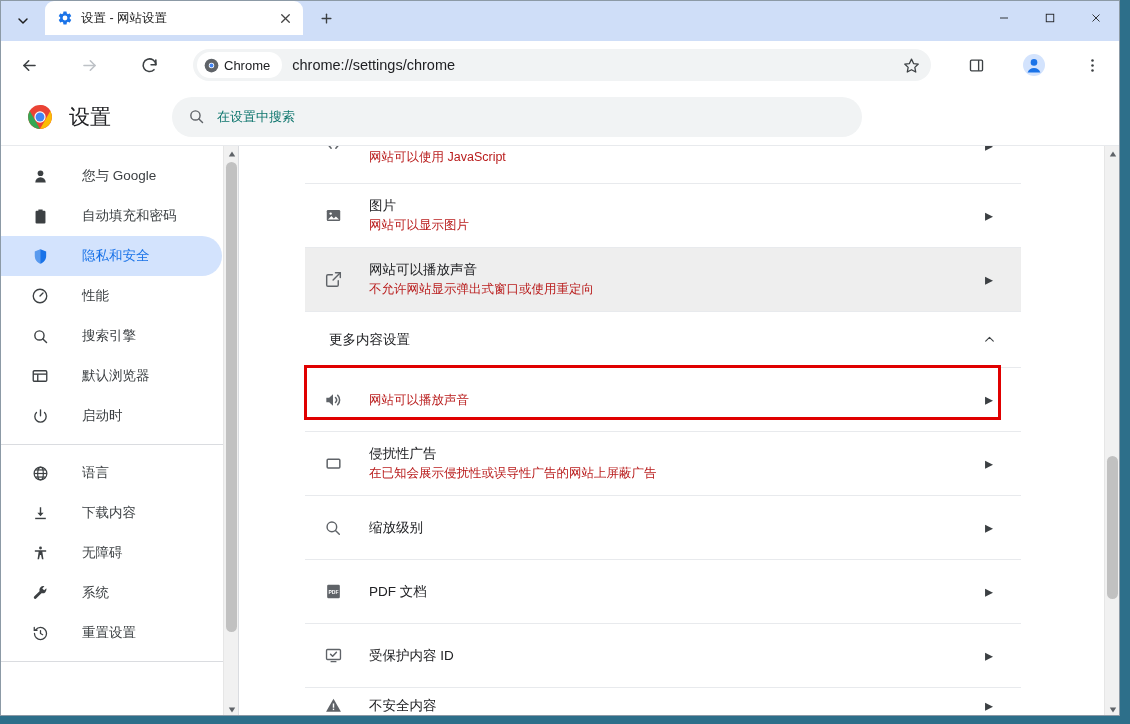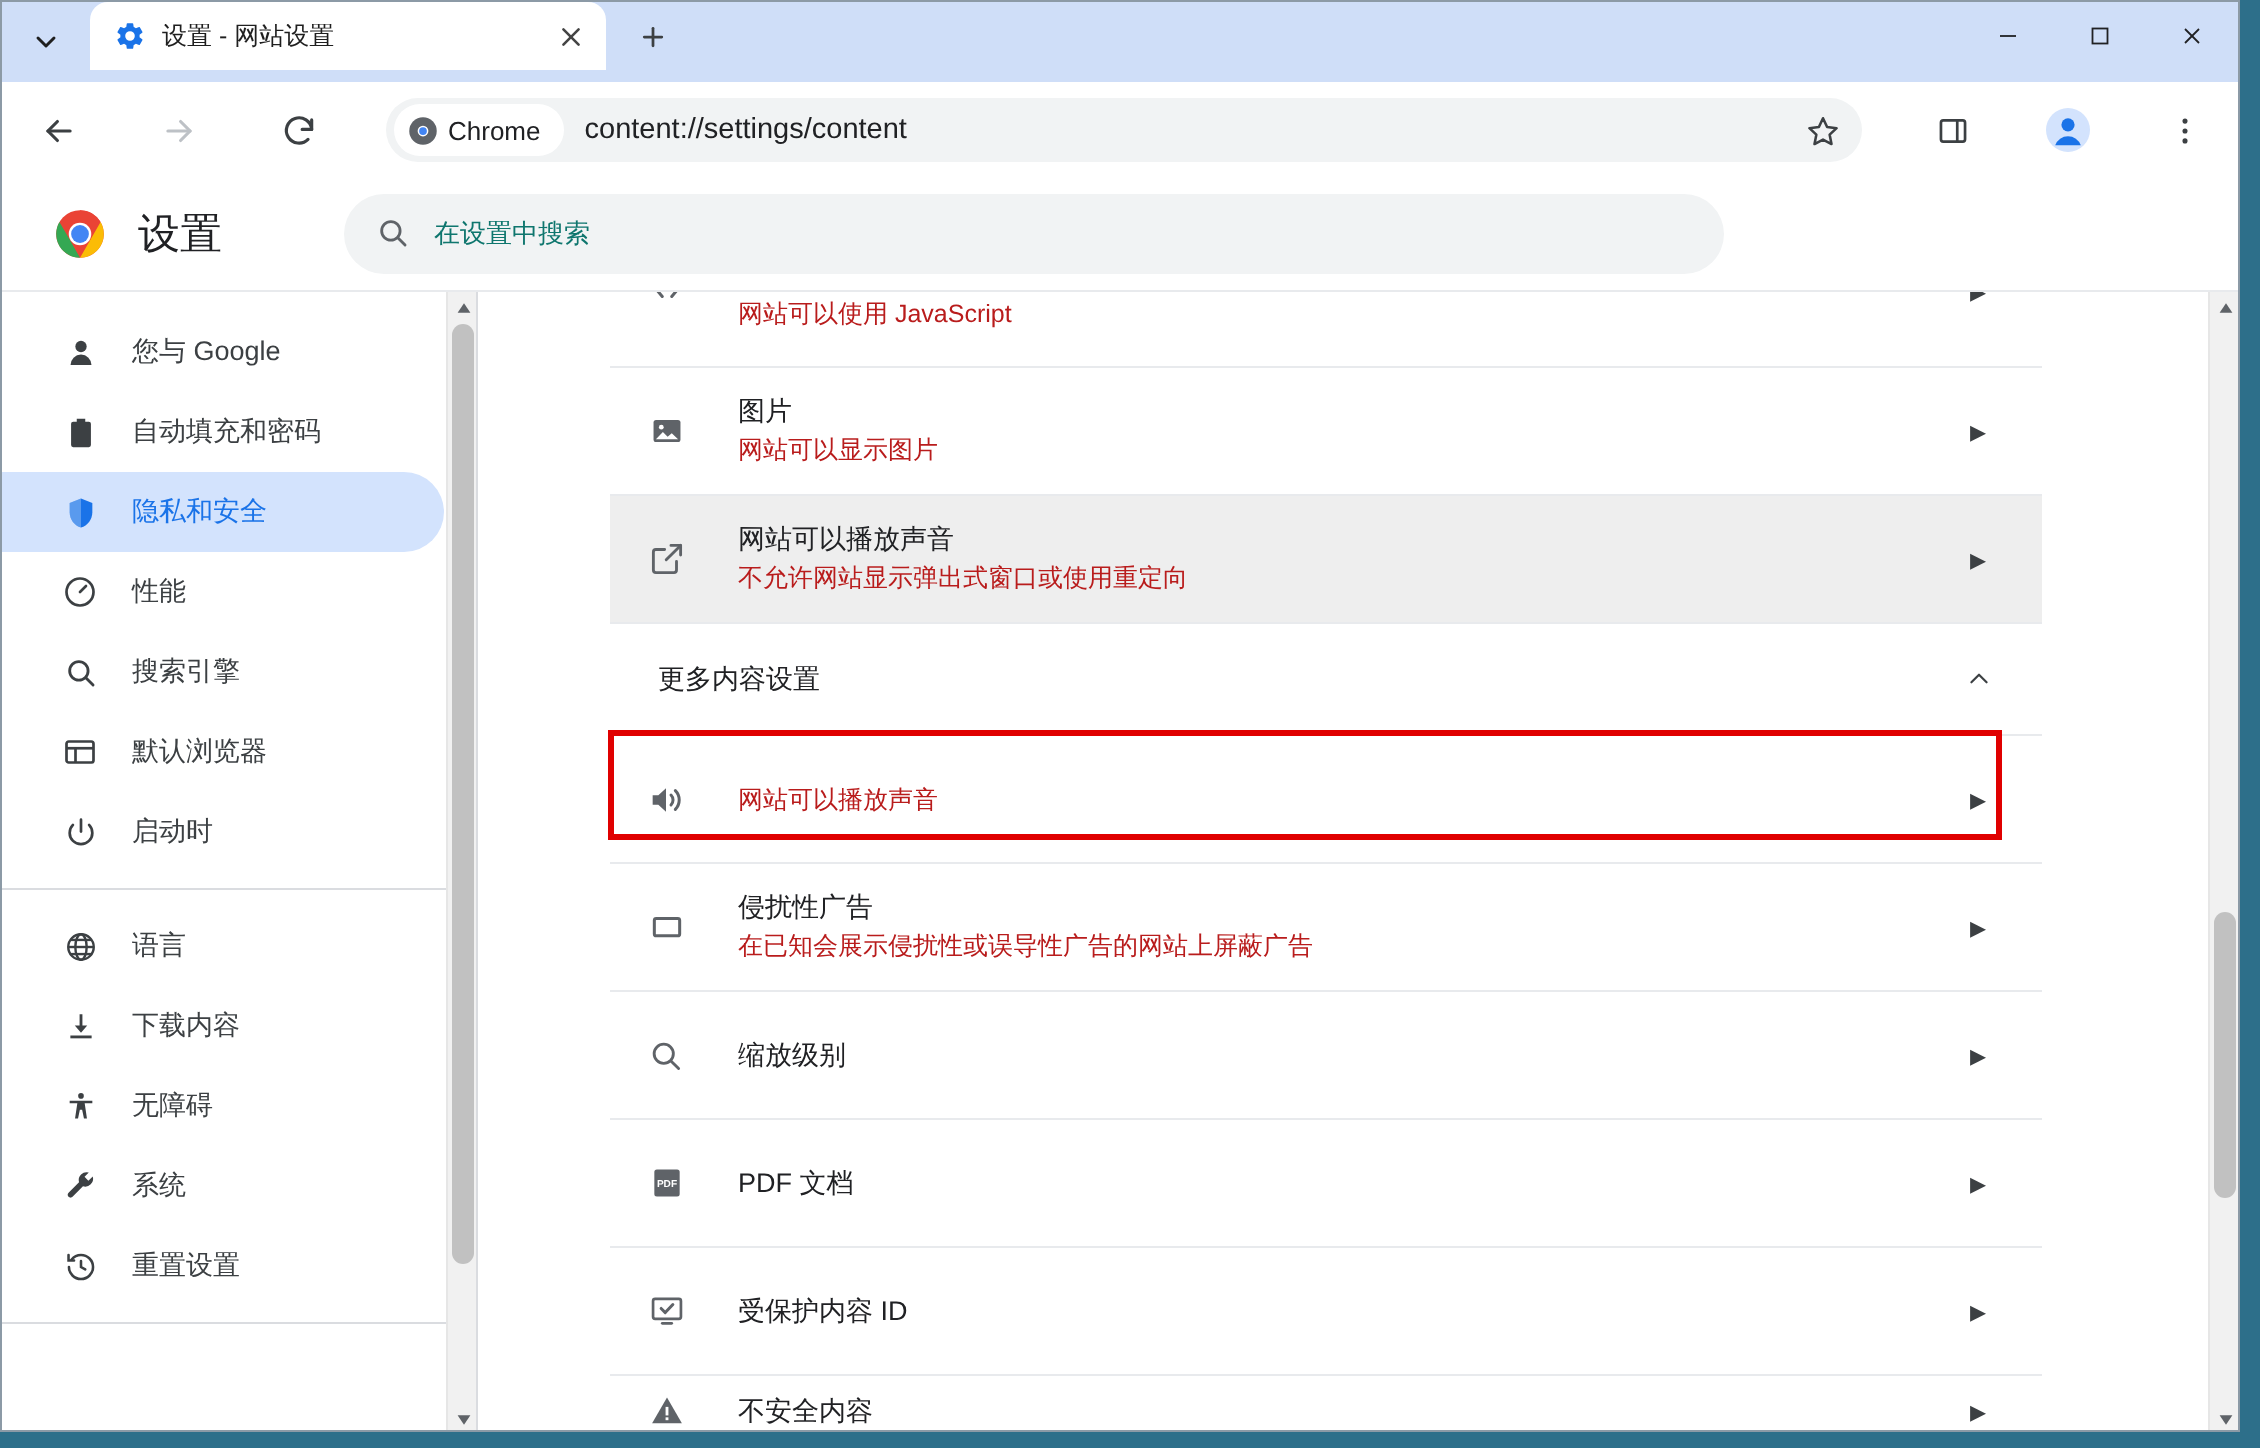--- a/index.html
+++ b/index.html
@@ -168,21 +168,21 @@
     border-right: 1px solid #dadce0;
     overflow: hidden;
   }
   .sidebar-list { padding-top: 10px; }
   .nav-item {
     display: flex; align-items: center;
     height: 40px;
     margin: 0 16px 0 0;
     border-radius: 0 20px 20px 0;
     padding-left: 29px;
-    gap: 16px;
+    gap: 32px;
     color: #3c4043;
   }
   .nav-item.active { background: #d3e3fd; color: #0b57d0; }
   .nav-item.active .nav-label { color: #1a73e8; }
   .nav-icon { width: 20px; height: 20px; flex: 0 0 20px; display:flex; align-items:center; justify-content:center; }
   .nav-label { font-size: 13.5px; color: #3c4043; white-space: nowrap; }
   .nav-sep { height: 1px; background: #dadce0; margin: 8px 0 8px 0; }
 
   
   .sb-scroll {
@@ -352,21 +352,21 @@
 
     <div class="omnibox">
       <div class="chrome-chip">
         <svg width="15" height="15" viewBox="0 0 24 24">
           <circle cx="12" cy="12" r="11" fill="#5f6368"></circle>
           <circle cx="12" cy="12" r="4.3" fill="#ffffff"></circle>
           <circle cx="12" cy="12" r="3.1" fill="#4285f4"></circle>
         </svg>
         <span class="chrome-chip-label">Chrome</span>
       </div>
-      <span class="omni-url">content://settings/content</span>
+      <span class="omni-url">chrome://settings/chrome</span>
       <span class="omni-star">
         <svg width="17" height="17" viewBox="0 0 24 24" fill="none" stroke="currentColor" stroke-width="1.8" stroke-linejoin="round">
           <polygon points="12 3 14.9 9.2 21.6 10 16.7 14.6 18 21.2 12 18 6 21.2 7.3 14.6 2.4 10 9.1 9.2"></polygon>
         </svg>
       </span>
     </div>
 
     <div class="tb-icon">
       <svg width="17" height="17" viewBox="0 0 24 24" fill="none" stroke="currentColor" stroke-width="1.9">
         <rect x="3.5" y="4.5" width="17" height="15" rx="1.6"></rect>

